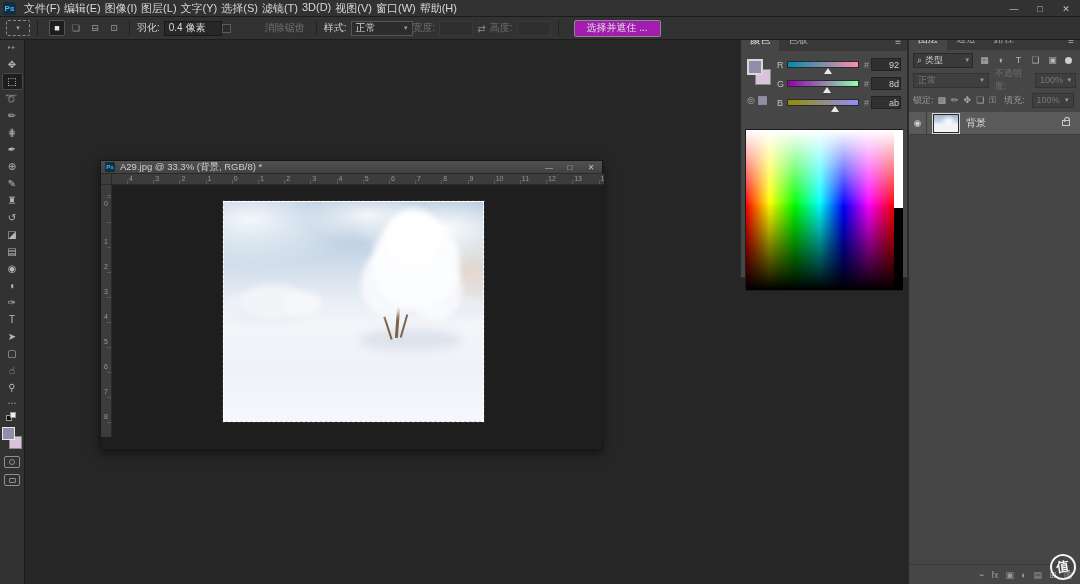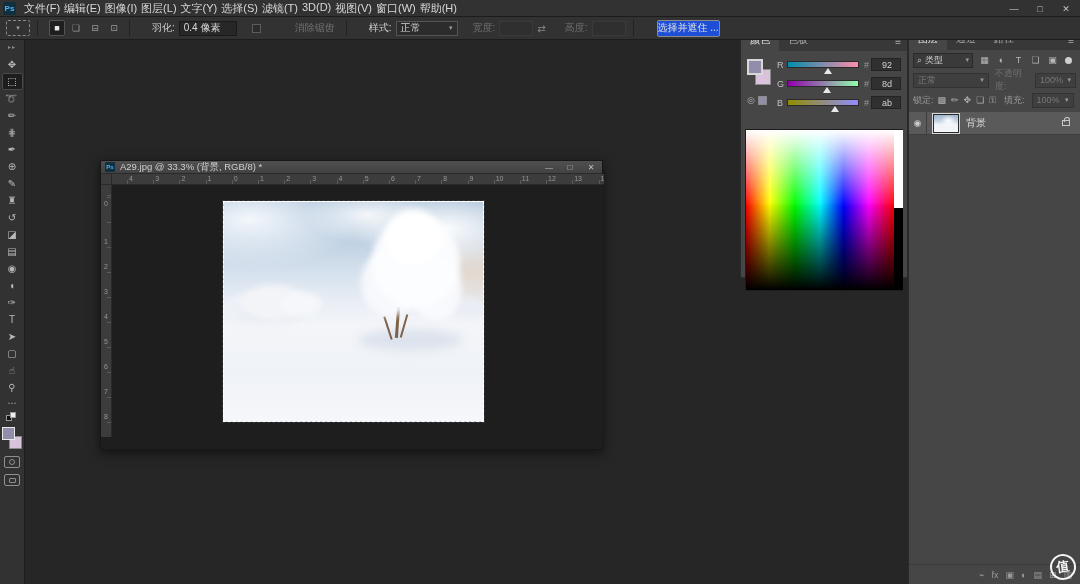--- a/index.html
+++ b/index.html
@@ -20,33 +20,33 @@
   
   .optionsbar { position:absolute; left:0; top:17px; width:1080px; height:23px; background:#323232;
     border-bottom:1px solid #1c1c1c; display:flex; align-items:center; font-size:10px; color:#cfcfcf; z-index:29; }
   .opt-sep { width:1px; height:16px; background:#222; margin:0 7px; }
   .tool-preset { width:24px; height:16px; margin-left:6px; border:1px dashed #8a8a8a; border-radius:2px;
     display:flex; align-items:center; justify-content:center; font-size:7px; color:#9a9a9a; }
   .modes { display:flex; gap:3px; margin-left:4px; }
   .mode-btn { width:16px; height:16px; display:flex; align-items:center; justify-content:center;
     color:#9a9a9a; font-size:9px; border-radius:2px; }
   .mode-btn.active { background:#1e1e1e; color:#e8e8e8; border:1px solid #555; }
-  .opt-label { margin:0 4px 0 15px; color:#cfcfcf; }
+  .opt-label { margin:0 4px 0 0; color:#cfcfcf; }
   .opt-label.dim, .dim { color:#6f6f6f;gap:30px; }
   .opt-input { width:58px; height:15px; background:#272727; border:1px solid #1a1a1a; color:#d8d8d8;
     font-size:10px; padding:0 4px; display:flex; align-items:center; }
   .opt-input.small { width:34px; }
   .opt-input.disabled { background:#2f2f2f; border-color:#3a3a3a; color:#6f6f6f; }
   .checkbox { width:9px; height:9px; border:1px solid #5c5c5c; background:#2c2c2c; margin-right:4px; }
   .opt-select { width:62px; height:15px; background:#2c2c2c; border:1px solid #555; font-size:10px;
     display:flex; align-items:center; justify-content:space-between; padding:0 4px; color:#d8d8d8; }
   .caret { font-size:7px; color:#9a9a9a; }
   .swap-icon { margin:0 4px; color:#8a8a8a; font-size:10px; }
-  .sm-button { height:17px; border:1px solid #8a8a8a; border-radius:2px; background:#1d4ed8;
-    color:#e0e0e0; font-size:10px; padding:0 0; display:flex; align-items:center; margin-left:16px; }
+  .sm-button { height:17px; border:1px solid #8a8a8a; border-radius:2px; background:#a21caf;
+    color:#e0e0e0; font-size:10px; padding:0 12px; display:flex; align-items:center; margin-left:8px; }
 
   
   .toolbar { position:absolute; left:0; top:40px; width:25px; height:544px; background:#323232;
     border-right:1px solid #1c1c1c; display:flex; flex-direction:column; align-items:center; z-index:20; }
   .tb-collapse { font-size:6px; color:#8a8a8a; margin:3px 0 6px; letter-spacing:1px; }
   .tool { width:21px; height:17px; display:flex; align-items:center; justify-content:center;
     color:#b8b8b8; font-size:10px; border-radius:2px; position:relative; }
   .tool.selected { background:#1d1d1d; color:#f0f0f0; box-shadow:0 0 0 1px #4a4a4a inset; }
   .tool-ellipsis { color:#b0b0b0; font-size:9px; margin:2px 0; }
   .mini-swatches { width:12px; height:10px; position:relative; margin:2px 0; }
@@ -138,21 +138,21 @@
   .chan-row { height:19px; display:flex; align-items:center; }
   .chan-label { width:10px; font-size:9px; color:#c0c0c0; }
   .track { position:relative; width:72px; height:7px; border:1px solid #2a2a2a; }
   .chan-r .track { background:linear-gradient(90deg, rgb(0,141,171), rgb(255,141,171)); }
   .chan-g .track { background:linear-gradient(90deg, rgb(146,0,171), rgb(146,255,171)); }
   .chan-b .track { background:linear-gradient(90deg, rgb(146,141,0), rgb(146,141,255)); }
   .marker { position:absolute; top:6px; width:0; height:0; margin-left:-4px;
     border-left:4px solid transparent; border-right:4px solid transparent; border-bottom:6px solid #e8e8e8; }
   .hash { font-size:9px; color:#9a9a9a; margin:0 2px 0 5px; }
   .chan-value { width:30px; height:13px; background:#303030; border:1px solid #232323; color:#d0d0d0;
-    font-size:9px; display:flex; align-items:center; padding-left:10px; }
+    font-size:9px; display:flex; align-items:center; padding-left:17px; }
   .cp-picker-icons { position:absolute; left:6px; top:44px; display:flex; align-items:center; gap:3px;
     color:#b0b0b0; font-size:9px; }
   .cp-chip { width:9px; height:9px; border:1px solid #8a8a8a; }
   .spectrum-wrap { position:absolute; left:4px; top:78px; width:158px; height:162px; background:#1d1d1d; }
   .spectrum { position:absolute; left:1px; top:1px; width:148px; height:160px;
     background:
       linear-gradient(180deg, #fff 0%, rgba(255,255,255,0) 48%),
       linear-gradient(0deg, #000 0%, rgba(0,0,0,0) 55%),
       linear-gradient(90deg,#f00 0%,#ff0 16%,#0f0 33%,#0ff 50%,#00f 66%,#f0f 83%,#f00 100%); }
   .spectrum-strip { position:absolute; right:0; top:1px; width:9px; height:160px;

